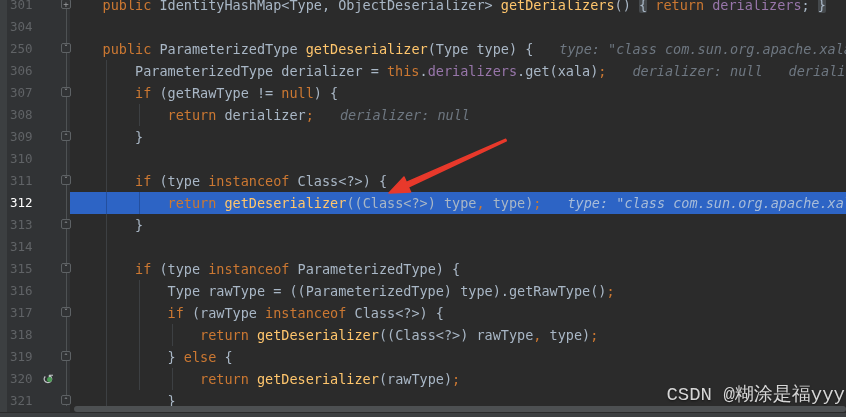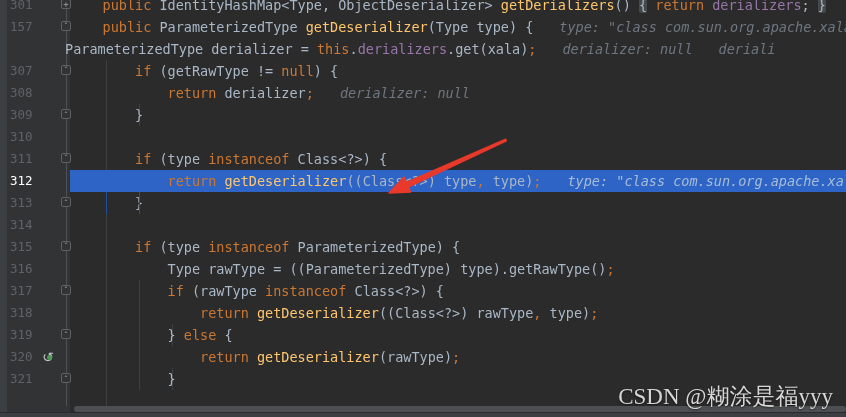--- a/index.html
+++ b/index.html
@@ -43,42 +43,43 @@
   .fold.close{line-height:13px;}
   
   .ric{position:absolute;left:42px;top:3px;width:15px;height:16px;
        font-family:"DejaVu Sans",sans-serif;color:#bfc3c6;font-size:14px;line-height:16px;}
   .ric .dot{position:absolute;left:5px;top:6px;width:5px;height:5px;border-radius:50%;background:#4a9c54;}
   
   #hscroll{position:absolute;left:74px;top:406px;width:772px;height:6px;background:#4d5052;border-radius:3px;}
   #bottom-strip{position:absolute;left:0;top:412px;width:846px;height:5px;background:#3c3f41;border-top:1px solid #2a2a2a;box-sizing:border-box;}
   
   #arrow-svg{position:absolute;left:0;top:0;pointer-events:none;}
-  #watermark{position:absolute;top:381px;right:13px;font-family:Liberation Serif, serif;
-             font-size:23px;color:#d6d6d6;text-shadow:0 1px 2px rgba(0,0,0,.55);white-space:nowrap;}
+  #watermark{position:absolute;top:381px;right:1px;font-family:Liberation Mono, monospace;
+             font-size:19px;color:#d6d6d6;text-shadow:0 1px 2px rgba(0,0,0,.55);white-space:nowrap;}
 </style>
 </head>
 <body>
 
 <div id="app">
 
   <div id="gutter-bg"></div>
   <div id="annotation-strip"></div>
   <div id="fold-line"></div>
 
   <div class="guide" style="left:106px;top:60px;height:352px;"></div>
   <div class="guide" style="left:139px;top:104px;height:22px;"></div>
   <div class="guide" style="left:139px;top:280px;height:110px;"></div>
   <div class="guide" style="left:172px;top:324px;height:22px;"></div>
   <div class="guide" style="left:172px;top:368px;height:22px;"></div>
 
   <div id="rows">
       <div class="row"><div class="gut"><span class="num">301</span><div class="fold plus">+</div></div><div class="code"><span class="d">    </span><span class="k">public </span><span class="d">IdentityHashMap&lt;Type, ObjectDeserializer&gt; </span><span class="f">getDerializers</span><span class="d">() </span><span class="c">{</span><span class="d"> </span><span class="k">return </span><span class="p">derializers</span><span class="d">; </span><span class="c">}</span></div></div>
-      <div class="row"><div class="gut"><span class="num">157</span><div class="fold open">ˇ</div></div><div class="code"><span class="d">    </span><span class="k">public </span><span class="d">ParameterizedType </span><span class="f">getDeserializer</span><span class="d">(Type type) {</span><span class="hint">type: "class com.sun.org.apache.xala</span></div></div>
-      <div class="row"><div class="code"><span class="d">        ParameterizedType derializer = </span><span class="k">this</span><span class="d">.</span><span class="p">derializers</span><span class="d">.get(xala)</span><span class="s">;</span><span class="hint">derializer: null</span><span class="hint">deriali</span></div></div>
+      <div class="row"><div class="gut"><span class="num">304</span></div><div class="code"></div></div>
+      <div class="row"><div class="gut"><span class="num">250</span><div class="fold open">ˇ</div></div><div class="code"><span class="d">    </span><span class="k">public </span><span class="d">ParameterizedType </span><span class="f">getDeserializer</span><span class="d">(Type type) {</span><span class="hint">type: "class com.sun.org.apache.xala</span></div></div>
+      <div class="row"><div class="gut"><span class="num">306</span></div><div class="code"><span class="d">        ParameterizedType derializer = </span><span class="k">this</span><span class="d">.</span><span class="p">derializers</span><span class="d">.get(xala)</span><span class="s">;</span><span class="hint">derializer: null</span><span class="hint">deriali</span></div></div>
       <div class="row"><div class="gut"><span class="num">307</span><div class="fold open">ˇ</div></div><div class="code"><span class="d">        </span><span class="k">if </span><span class="d">(getRawType != </span><span class="k">null</span><span class="d">) {</span></div></div>
       <div class="row"><div class="gut"><span class="num">308</span></div><div class="code"><span class="d">            </span><span class="k">return </span><span class="d">derializer</span><span class="s">;</span><span class="hint">derializer: null</span></div></div>
       <div class="row"><div class="gut"><span class="num">309</span><div class="fold close">ˆ</div></div><div class="code"><span class="d">        }</span></div></div>
       <div class="row"><div class="gut"><span class="num">310</span></div><div class="code"></div></div>
       <div class="row"><div class="gut"><span class="num">311</span><div class="fold open">ˇ</div></div><div class="code"><span class="d">        </span><span class="k">if </span><span class="d">(type </span><span class="k">instanceof </span><span class="d">Class&lt;?&gt;) {</span></div></div>
       <div class="row hl"><div class="gut"><span class="num">312</span></div><div class="code"><span class="d">            </span><span class="k">return </span><span class="f">getDeserializer</span><span class="d">((Class&lt;?&gt;) type</span><span class="k">,</span><span class="d"> type)</span><span class="s">;</span><span class="hint">type: "class com.sun.org.apache.xala</span></div></div>
       <div class="row"><div class="gut"><span class="num">313</span><div class="fold close">ˆ</div></div><div class="code"><span class="d">        }</span></div></div>
       <div class="row"><div class="gut"><span class="num">314</span></div><div class="code"></div></div>
       <div class="row"><div class="gut"><span class="num">315</span><div class="fold open">ˇ</div></div><div class="code"><span class="d">        </span><span class="k">if </span><span class="d">(type </span><span class="k">instanceof </span><span class="d">ParameterizedType) {</span></div></div>
       <div class="row"><div class="gut"><span class="num">316</span></div><div class="code"><span class="d">            Type rawType = ((ParameterizedType) type).getRawType()</span><span class="s">;</span></div></div>

